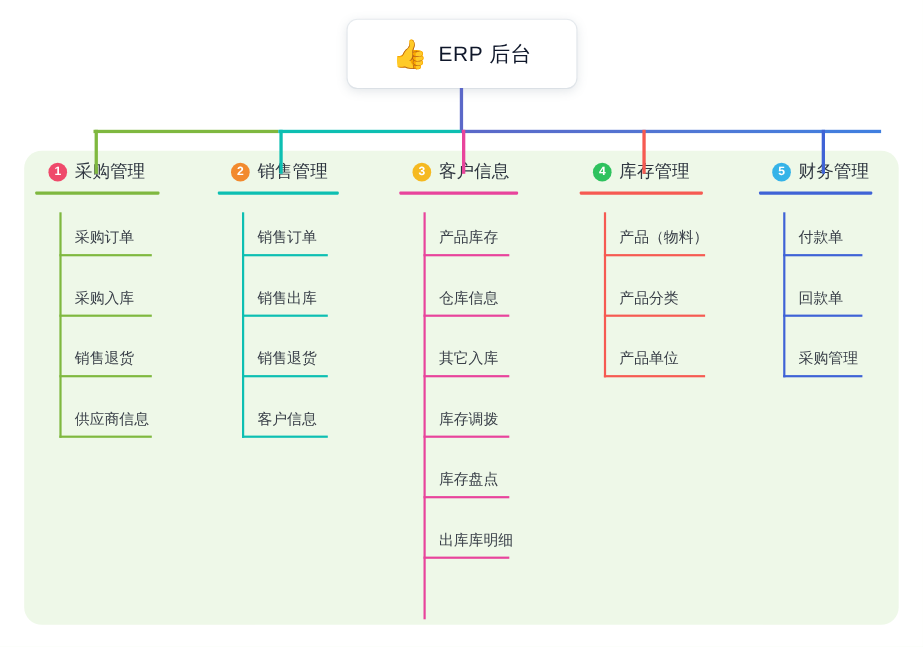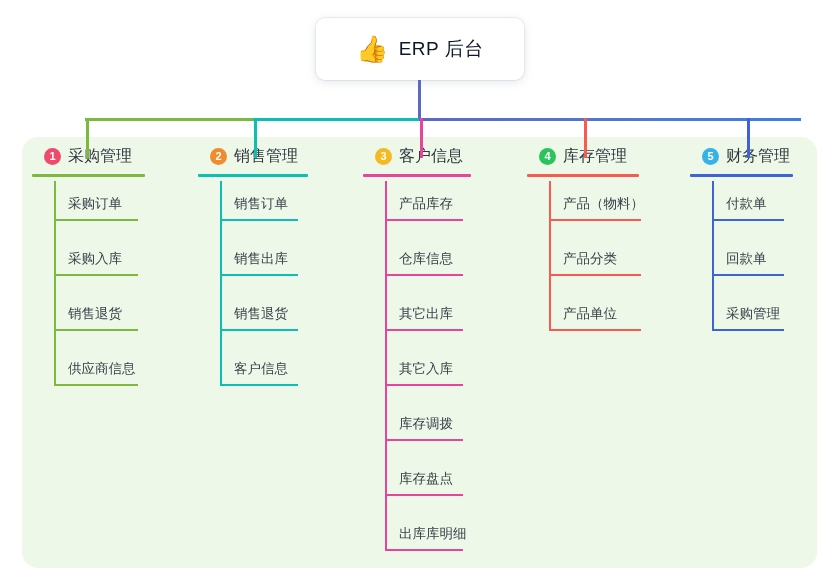--- a/index.html
+++ b/index.html
@@ -42,21 +42,21 @@
   .col{position:absolute;top:145px;}
   .col-head{display:flex;align-items:center;gap:7px;height:22px;padding-left:12px;}
   .badge{
     width:17px;height:17px;border-radius:50%;
     color:#ffffff;font-size:11px;line-height:17px;text-align:center;
     flex:none;font-weight:bold;
   }
   .col-title{font-size:16px;color:#2f3640;white-space:nowrap;}
   .head-rule{height:3px;margin-top:7px;border-radius:1px;}
 
-  .items{position:relative;margin-top:4px;}
+  .items{position:relative;margin-top:16px;}
   .spine{position:absolute;left:22px;top:0;width:2px;}
   .item{position:relative;height:55px;}
   .item-text{
     position:absolute;left:36px;top:14px;
     font-size:13.5px;color:#3a4049;white-space:nowrap;
   }
   .item-rule{position:absolute;left:22px;top:38px;height:2px;}
 </style>
 </head>
 <body>
@@ -135,24 +135,20 @@
         </div>
         <div class="head-rule" style="background: rgb(232, 68, 156); width: 108px; margin-left: 0px;"></div>
         <div class="items">
           <div class="spine" style="background: rgb(232, 68, 156); height: 370px;"></div>
           <div class="item">
             <span class="item-text">产品库存</span>
             <div class="item-rule" style="background: rgb(232, 68, 156); width: 78px;"></div>
           </div>
           <div class="item">
             <span class="item-text">仓库信息</span>
-            <div class="item-rule" style="background: rgb(232, 68, 156); width: 78px;"></div>
-          </div>
-          <div class="item">
-            <span class="item-text">其它出库</span>
             <div class="item-rule" style="background: rgb(232, 68, 156); width: 78px;"></div>
           </div>
           <div class="item">
             <span class="item-text">其它入库</span>
             <div class="item-rule" style="background: rgb(232, 68, 156); width: 78px;"></div>
           </div>
           <div class="item">
             <span class="item-text">库存调拨</span>
             <div class="item-rule" style="background: rgb(232, 68, 156); width: 78px;"></div>
           </div>

